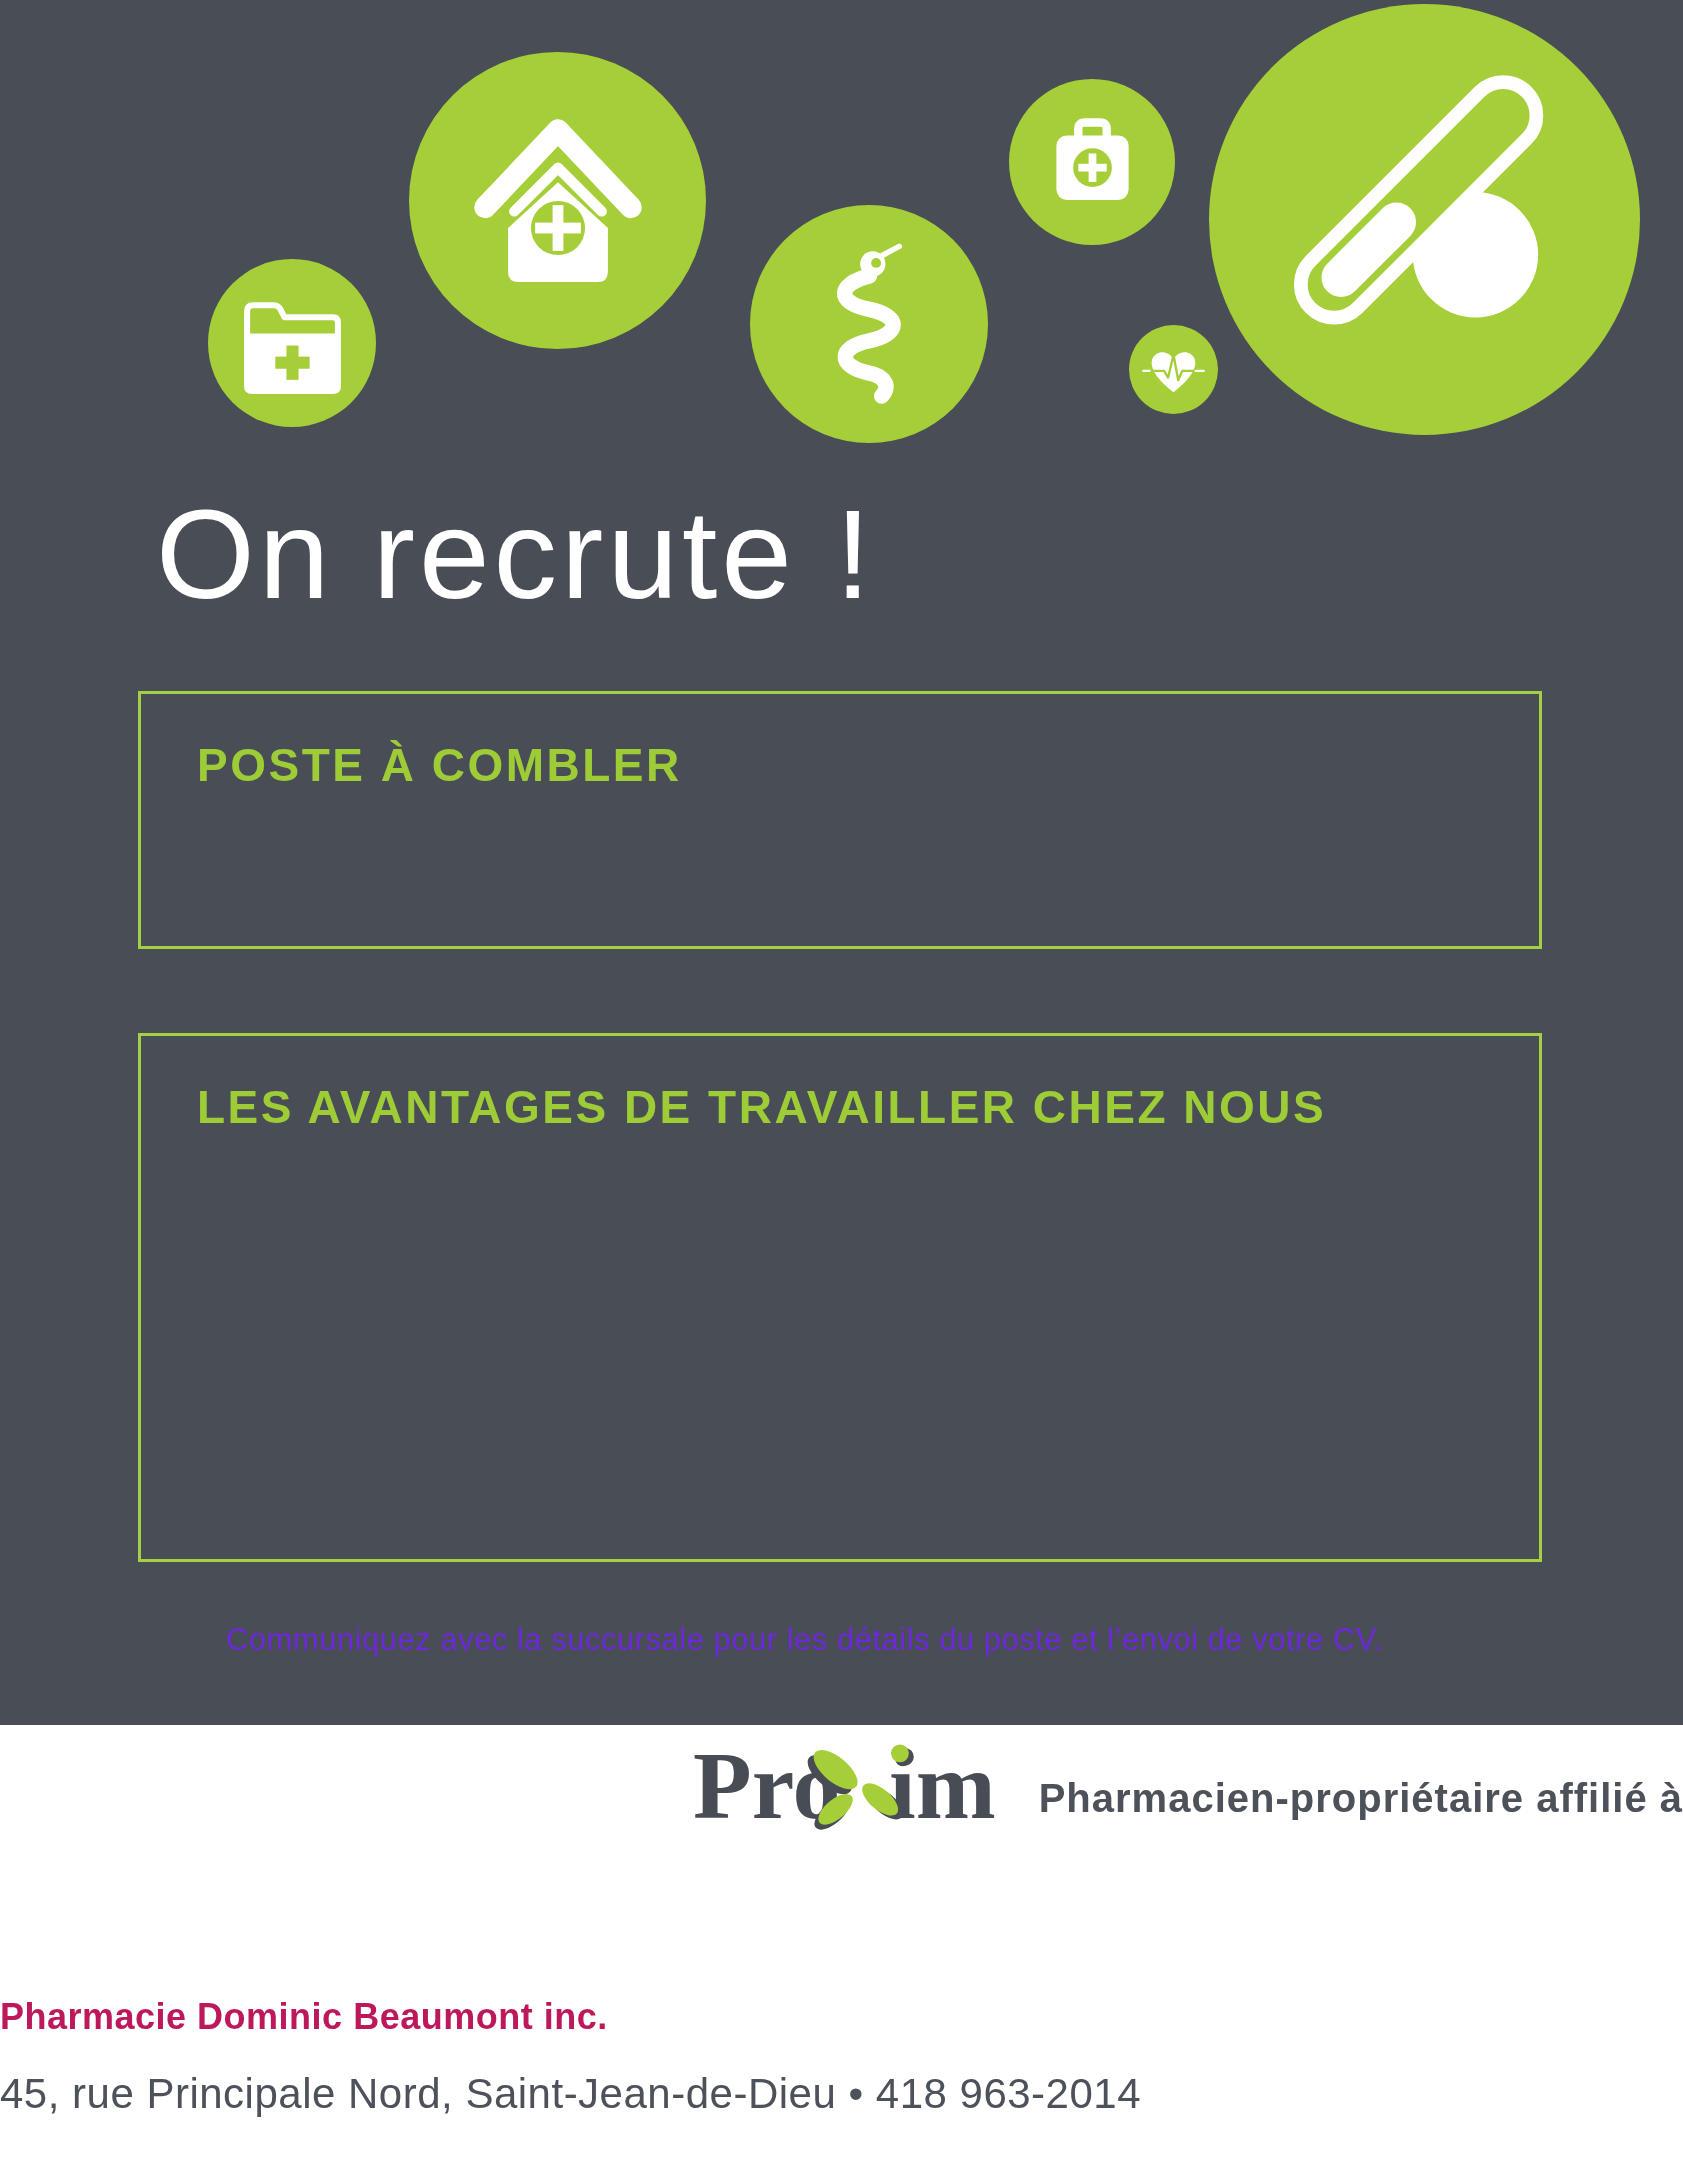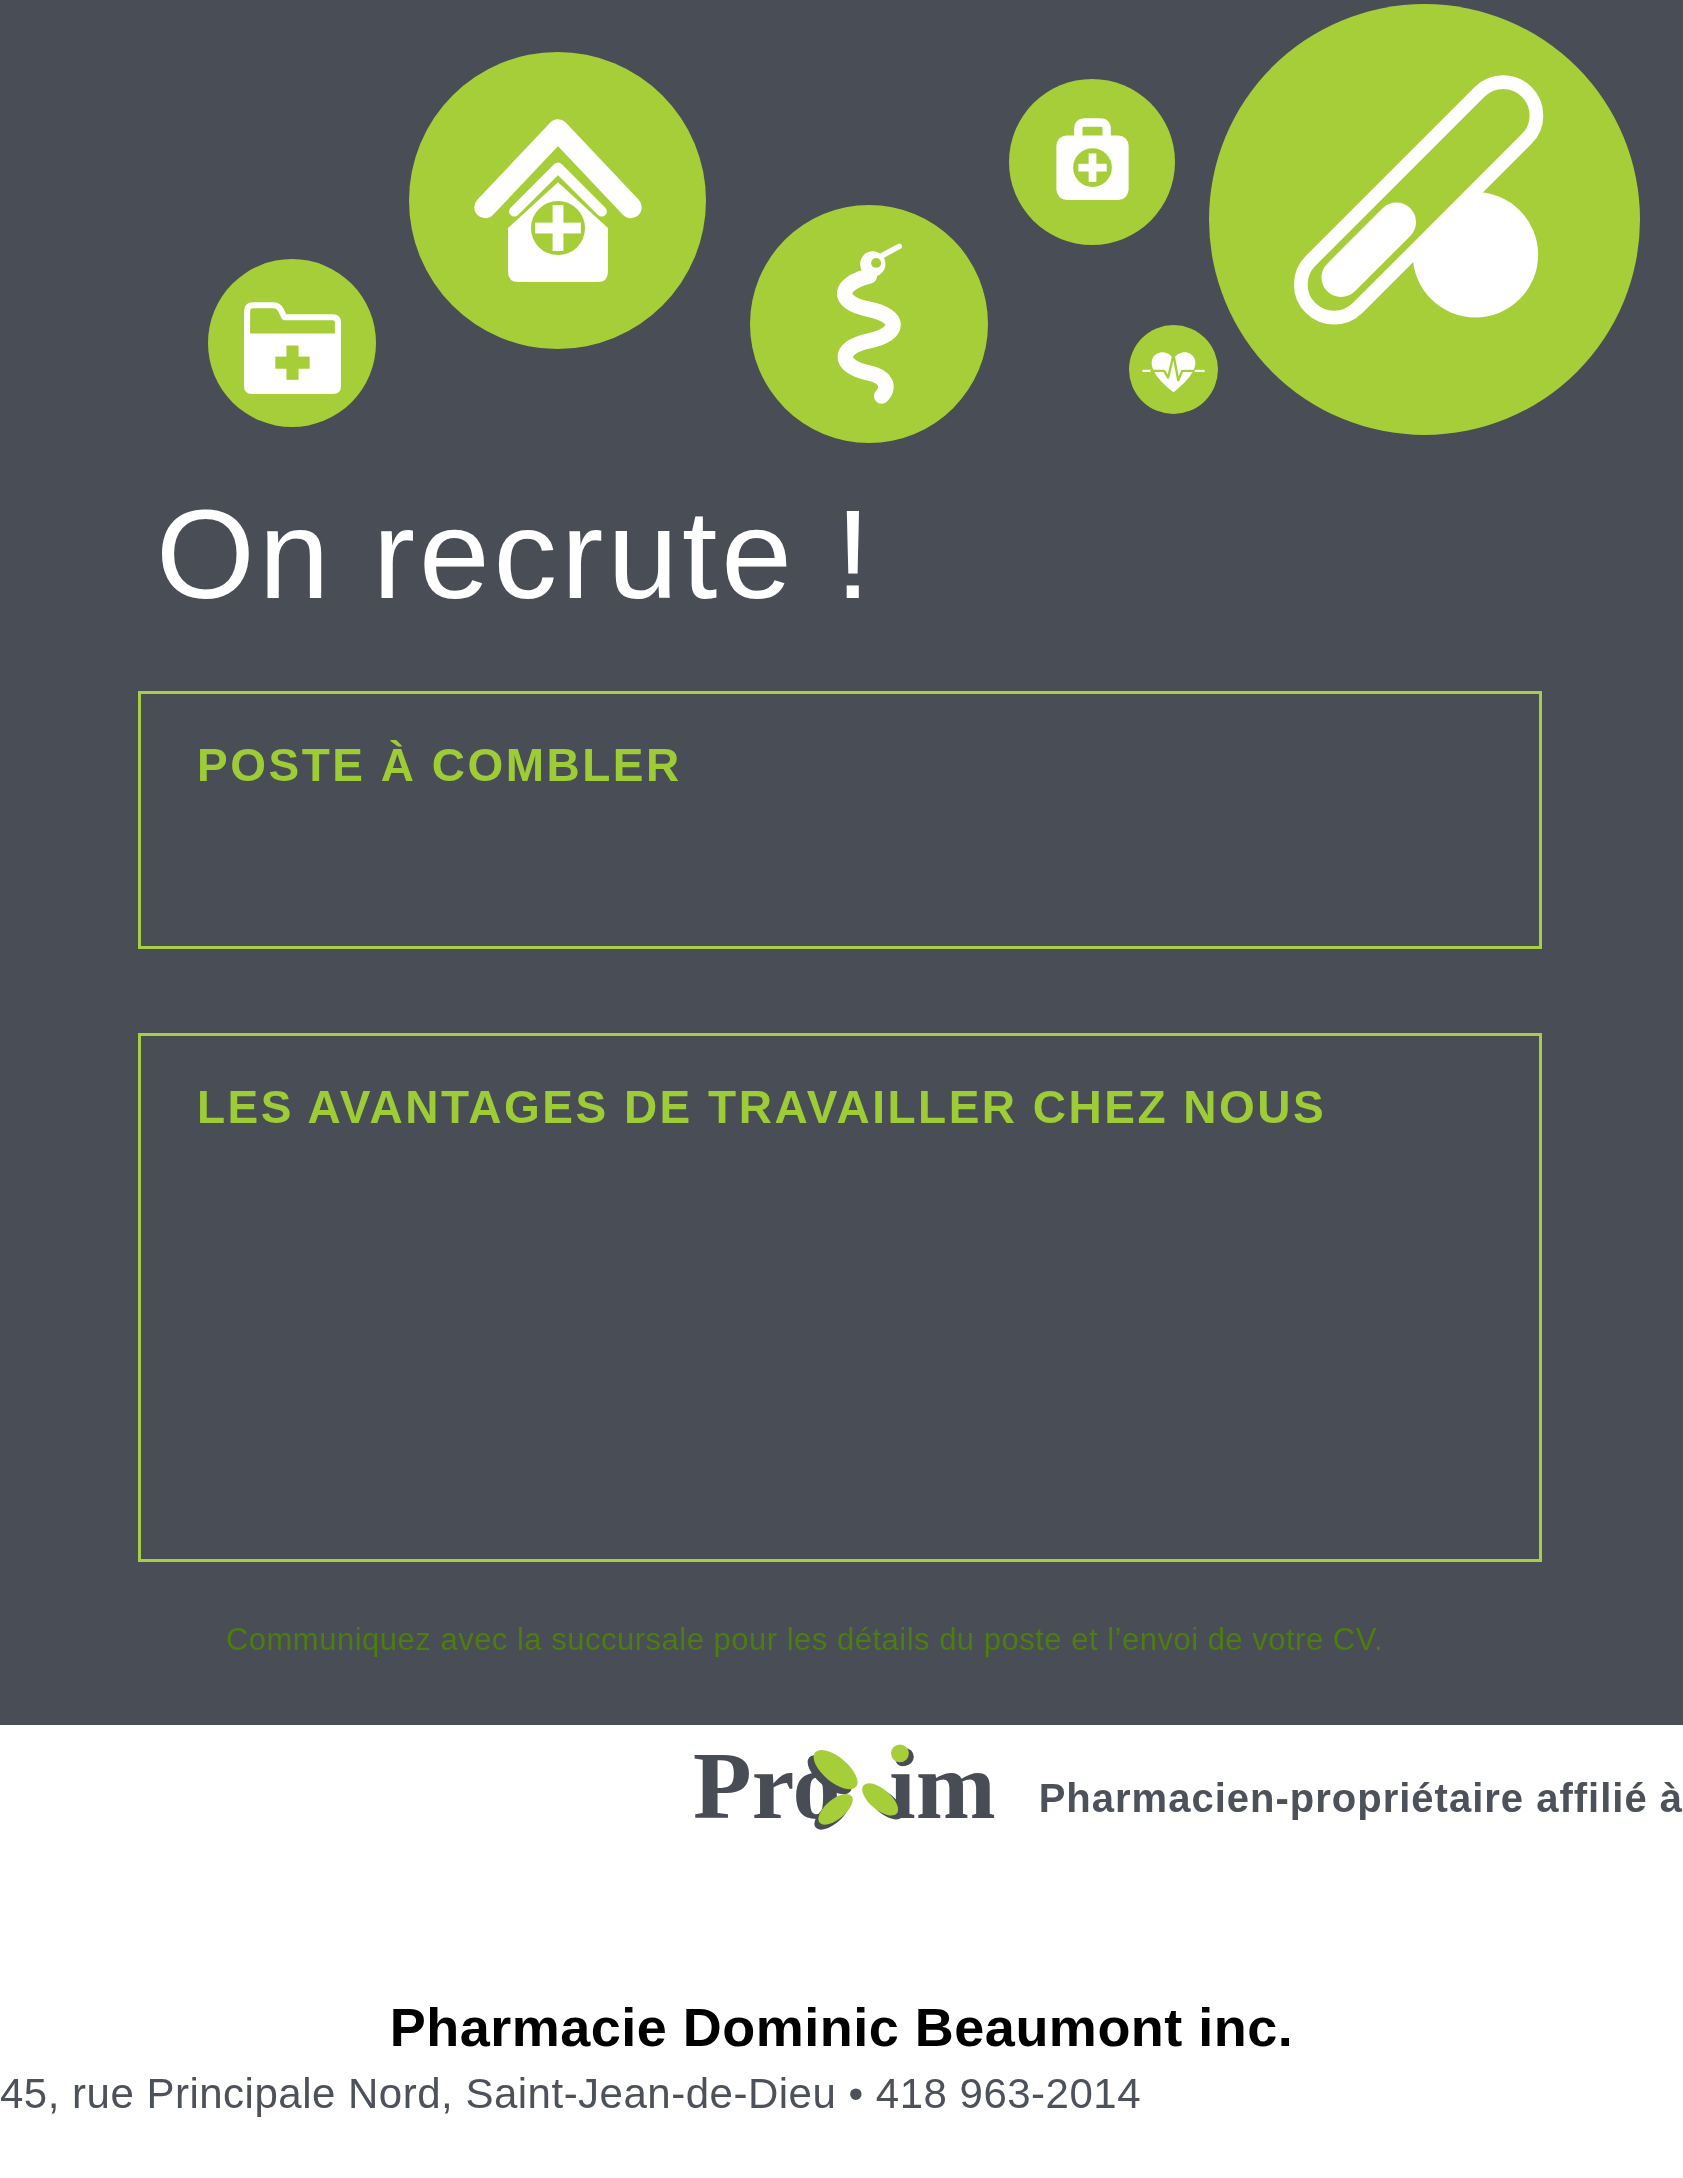--- a/index.html
+++ b/index.html
@@ -23,30 +23,30 @@
     position:absolute;left:138px;width:1404px;border:3px solid #A6CF45;box-sizing:border-box;
   }
   .box-1{top:691px;height:258px;}
   .box-2{top:1033px;height:529px;}
   .box-label{
     position:absolute;left:56px;top:44px;color:#9ECC36;
     font-size:46px;font-weight:700;letter-spacing:2.5px;white-space:nowrap;
   }
   .contact-note{
     position:absolute;left:0;top:1622px;width:1609px;text-align:center;
-    color:#4d7c0f;font-size:31px;font-weight:300;letter-spacing:0.5px;
+    color:#6d28d9;font-size:31px;font-weight:300;letter-spacing:0.5px;
   }
   .affiliation{
     position:absolute;left:0;top:1776px;width:1683px;text-align:right;
     color:#4C515A;font-size:40px;font-weight:700;letter-spacing:1px;
   }
   .logo-wrap{position:absolute;left:685px;top:1738px;width:317px;height:99px;}
   .pharmacy-name{
-    position:absolute;left:0;top:1996px;width:1683px;text-align:center;
-    color:#000000;font-size:54px;font-weight:700;line-height:1.15;letter-spacing:0.5px;
+    position:absolute;left:0;top:1996px;width:1683px;
+    color:#be185d;font-size:36px;font-weight:700;line-height:1.15;letter-spacing:0.5px;
   }
   .address-line{
     position:absolute;left:0;top:2069px;width:1683px;text-align:left;
     color:#4C515A;font-size:42px;font-weight:300;letter-spacing:0.5px;line-height:1.2;
   }
   svg{display:block;}
 </style>
 </head>
 <body>
 

